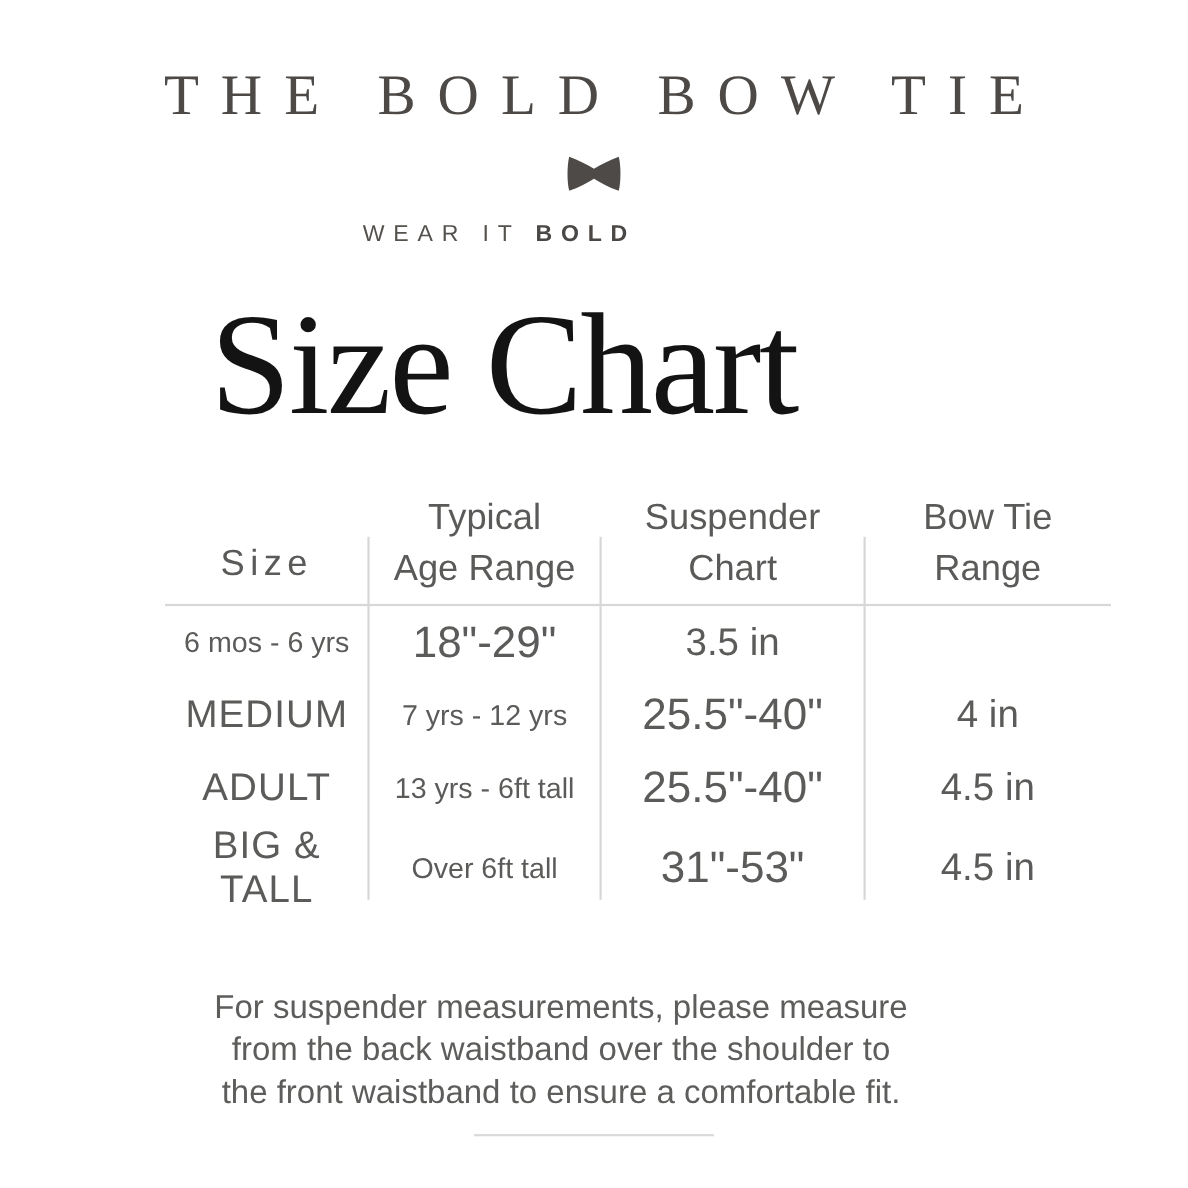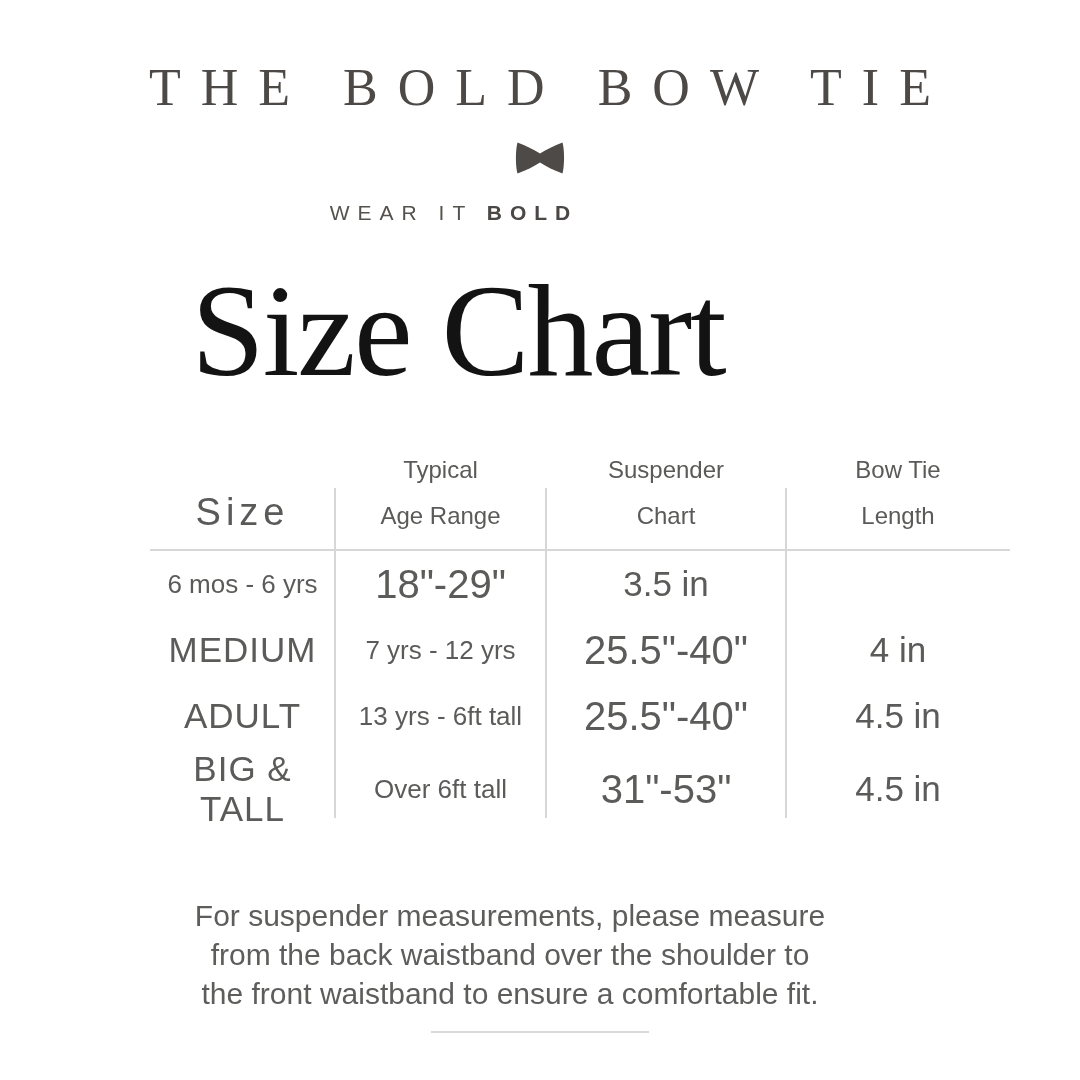--- a/index.html
+++ b/index.html
@@ -72,25 +72,25 @@
     border-bottom: 2px solid #d7d7d7;
     align-items: end;
   }
   .th {
     display: flex;
     flex-direction: column;
     justify-content: flex-end;
     align-items: center;
     padding-bottom: 10px;
     color: #5a5a58;
-    font-size: 24px;
+    font-size: 33px;
     line-height: 46px;
     font-weight: 400;
   }
-  .th.size-th { font-size: 38px; letter-spacing: 5px; padding-bottom: 14px; }
+  .th.size-th { font-size: 33px; letter-spacing: 5px; padding-bottom: 14px; }
 
   .tbody .grid-row { height: 66px; align-items: center; }
   .td { text-align: center; color: #5b5b59; }
   .td.col-size  { font-size: 35px; letter-spacing: 1px; }
   .td.col-age   { font-size: 26px; }
   .td.col-susp  { font-size: 40px; }
   .td.col-width { font-size: 35px; }
 
   .vdiv {
     position: absolute;
@@ -150,21 +150,21 @@
     <div class="th">
       <span>Typical</span>
       <span>Age Range</span>
     </div>
     <div class="th">
       <span>Suspender</span>
       <span>Chart</span>
     </div>
     <div class="th">
       <span>Bow Tie</span>
-      <span>Length</span>
+      <span>Range</span>
     </div>
   </div>
 
   <div class="tbody">
     <div class="grid-row">
       <div class="td col-age">6 mos - 6 yrs</div>
       <div class="td col-susp">18"-29"</div>
       <div class="td col-width">3.5 in</div>
     </div>
     <div class="grid-row">

